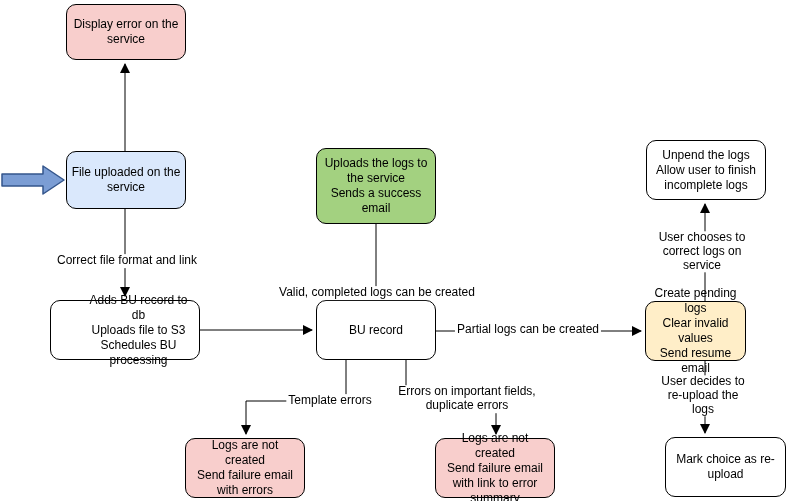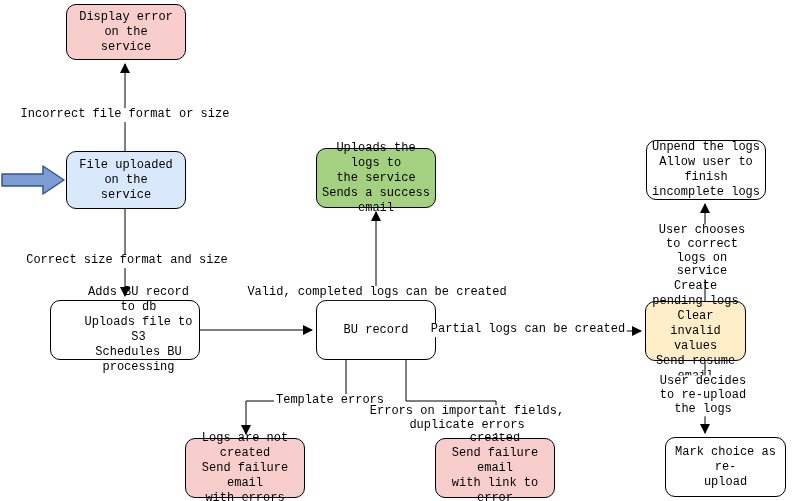--- a/index.html
+++ b/index.html
@@ -1,18 +1,18 @@
 <!DOCTYPE html>
 <html><head>
 <meta charset="utf-8">
 <style>
   html,body{margin:0;padding:0;background:#fff;}
   .canvas{
     position:relative;width:801px;height:501px;background:#ffffff;
-    font-family:Liberation Mono, monospace;overflow:hidden;
+    font-family:Liberation Sans, sans-serif;overflow:hidden;
   }
   .connector-layer{position:absolute;left:0;top:0;width:801px;height:501px;}
   .node{
     position:absolute;box-sizing:border-box;
     border:1px solid #000;border-radius:10px;
     display:flex;align-items:center;justify-content:center;
     text-align:center;font-size:12px;line-height:1.25;color:#000;
     white-space:pre-line;padding:2px 4px;z-index:2;
   }
   .edge-label{
@@ -51,21 +51,21 @@
 
   <div class="node" style="left: 66px; top: 151px; width: 120px; height: 58px; background: rgb(218, 232, 252);">File uploaded on the
 service</div>
 
   <div class="node" style="left: 50px; top: 300px; width: 150px; height: 60px; background: rgb(255, 255, 255); padding-left: 31px;">Adds BU record to db
 Uploads file to S3
 Schedules BU processing</div>
 
   <div class="node" style="left: 316px; top: 300px; width: 120px; height: 60px; background: rgb(255, 255, 255);">BU record</div>
 
-  <div class="node" style="left: 316px; top: 148px; width: 120px; height: 60px; background: rgb(163, 209, 128);">Uploads the logs to
+  <div class="node" style="left: 316px; top: 148px; width: 120px; height: 76px; background: rgb(163, 209, 128);">Uploads the logs to
 the service
 Sends a success
 email</div>
 
   <div class="node" style="left: 646px; top: 140px; width: 120px; height: 60px; background: rgb(255, 255, 255);">Unpend the logs
 Allow user to finish
 incomplete logs</div>
 
   <div class="node" style="left: 645px; top: 301px; width: 101px; height: 60px; background: rgb(255, 238, 200);">Create pending logs
 Clear invalid values
@@ -76,30 +76,29 @@
 
   <div class="node" style="left: 185px; top: 438px; width: 120px; height: 60px; background: rgb(248, 206, 204);">Logs are not created
 Send failure email
 with errors</div>
 
   <div class="node" style="left: 435px; top: 438px; width: 120px; height: 60px; background: rgb(248, 206, 204);">Logs are not created
 Send failure email
 with link to error
 summary</div>
 
-  <div class="edge-label" style="left:125px;top:115px;">Incorrect file format or size</div>
 
-  <div class="edge-label" style="left:127px;top:261px;">Correct size format and size</div>
+  <div class="edge-label" style="left:127px;top:261px;">Correct file format and link</div>
 
   <div class="edge-label" style="left:377px;top:257px;margin-top:36px;">Valid, completed logs can be created</div>
 
   <div class="edge-label" style="left:528px;top:330px;">Partial logs can be created</div>
 
   <div class="edge-label" style="left:330px;top:401px;">Template errors</div>
 
-  <div class="edge-label" style="left:467px;top:399px;margin-top:20px;">Errors on important fields,
+  <div class="edge-label" style="left:467px;top:399px;">Errors on important fields,
 duplicate errors</div>
 
   <div class="edge-label" style="left:702px;top:252px;">User chooses to correct logs on service</div>
 
   <div class="edge-label" style="left:703px;top:396px;">User decides to re-upload the logs</div>
 
 </div>
 
 </body></html>

